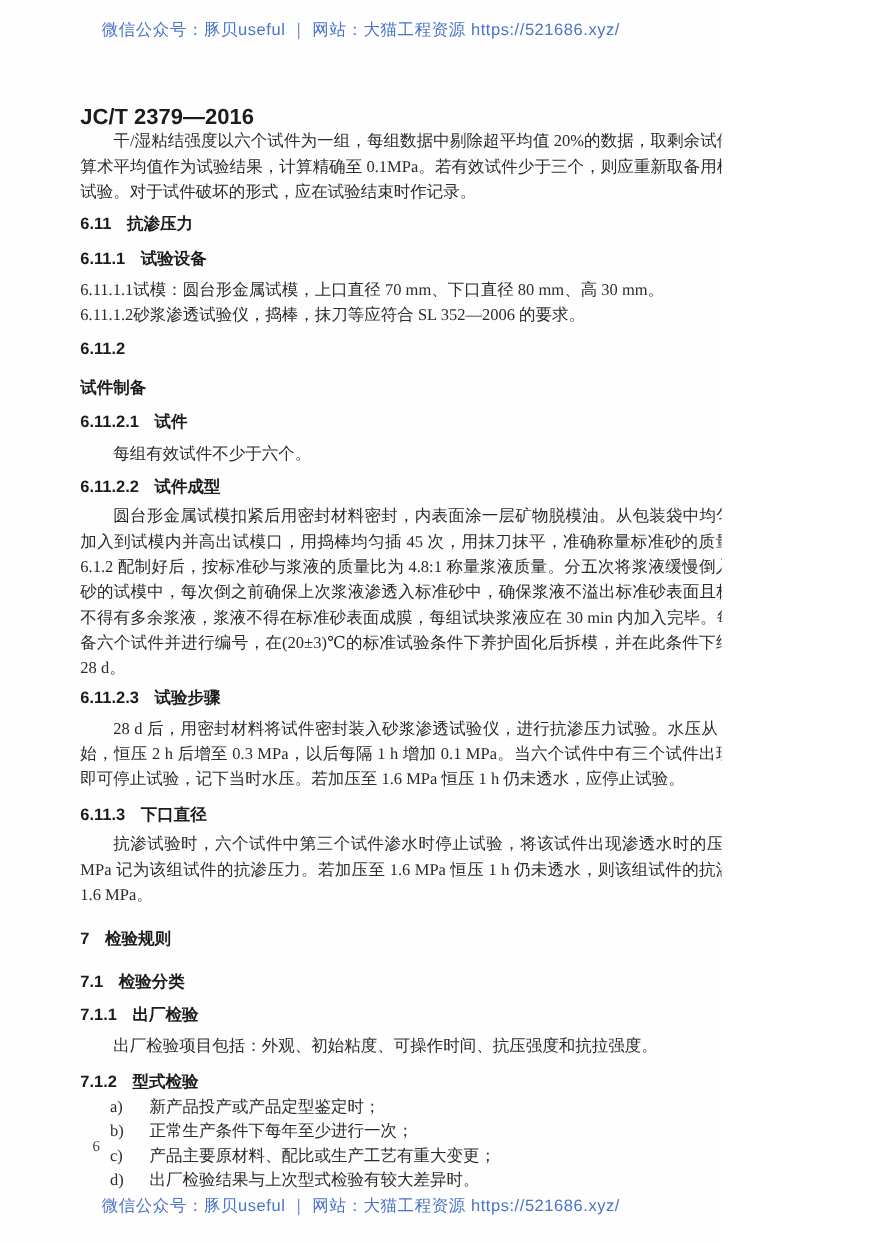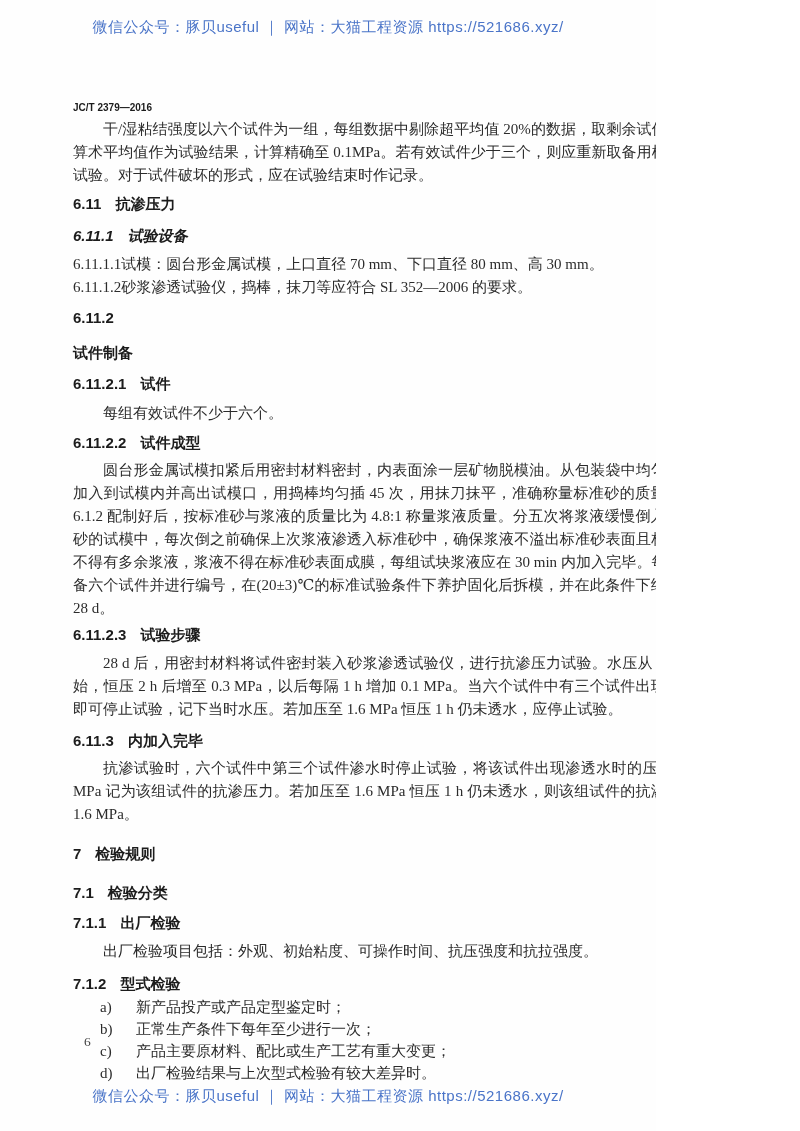--- a/index.html
+++ b/index.html
@@ -27,21 +27,21 @@
 
   .doc-body {
     position: absolute;
     left: 73px;
     top: 97px;
     width: 654px;
   }
   .std-code {
     font-family: "Liberation Sans", "DejaVu Sans", sans-serif;
     font-weight: 700;
-    font-size: 10px;
+    font-size: 20px;
     line-height: 21px;
     margin: 0;
     color: #1c1c1c;
   }
   .heading {
     display: flex;
     gap: 14px;
     font-family: "Liberation Sans", "DejaVu Sans", sans-serif;
     font-weight: 700;
     font-size: 15px;
@@ -65,21 +65,21 @@
   .list-item {
     display: flex;
     line-height: 22px;
     margin: 0;
   }
   .list-item .li-label { flex: none; width: 36px; }
 
   
   .mt-intro   { }
   .mt-h611    { margin-top: 6px; }
-  .mt-h6111   { margin-top: 11px; font-style: italic; }
+  .mt-h6111   { margin-top: 11px; }
   .mt-c61111  { margin-top: 7px; }
   .mt-h6112   { margin-top: 8px; flex-direction: column; }
   .mt-h61121  { margin-top: 10px; }
   .mt-psix    { margin-top: 8px; }
   .mt-h61122  { margin-top: 7px; }
   .mt-pmold   { margin-top: 6px; }
   .mt-h61123  { margin-top: 4px; }
   .mt-psteps  { margin-top: 7px; }
   .mt-h6113   { margin-top: 9px; }
   .mt-pres    { margin-top: 6px; }
@@ -154,21 +154,21 @@
 
     <div class="heading mt-h61123">
       <span class="num">6.11.2.3</span>
       <span class="title">试验步骤</span>
     </div>
 
     <p class="para mt-psteps">28 d 后，用密封材料将试件密封装入砂浆渗透试验仪，进行抗渗压力试验。水压从 0.2 MPa 开始，恒压 2 h 后增至 0.3 MPa，以后每隔 1 h 增加 0.1 MPa。当六个试件中有三个试件出现渗水时，即可停止试验，记下当时水压。若加压至 1.6 MPa 恒压 1 h 仍未透水，应停止试验。</p>
 
     <div class="heading mt-h6113">
       <span class="num">6.11.3</span>
-      <span class="title">内加入完毕</span>
+      <span class="title">下口直径</span>
     </div>
 
     <p class="para mt-pres">抗渗试验时，六个试件中第三个试件渗水时停止试验，将该试件出现渗透水时的压力减去 0.1 MPa 记为该组试件的抗渗压力。若加压至 1.6 MPa 恒压 1 h 仍未透水，则该组试件的抗渗压力记为 1.6 MPa。</p>
 
     <div class="heading mt-h7">
       <span class="num">7</span>
       <span class="title">检验规则</span>
     </div>
 
     <div class="heading mt-h71">

